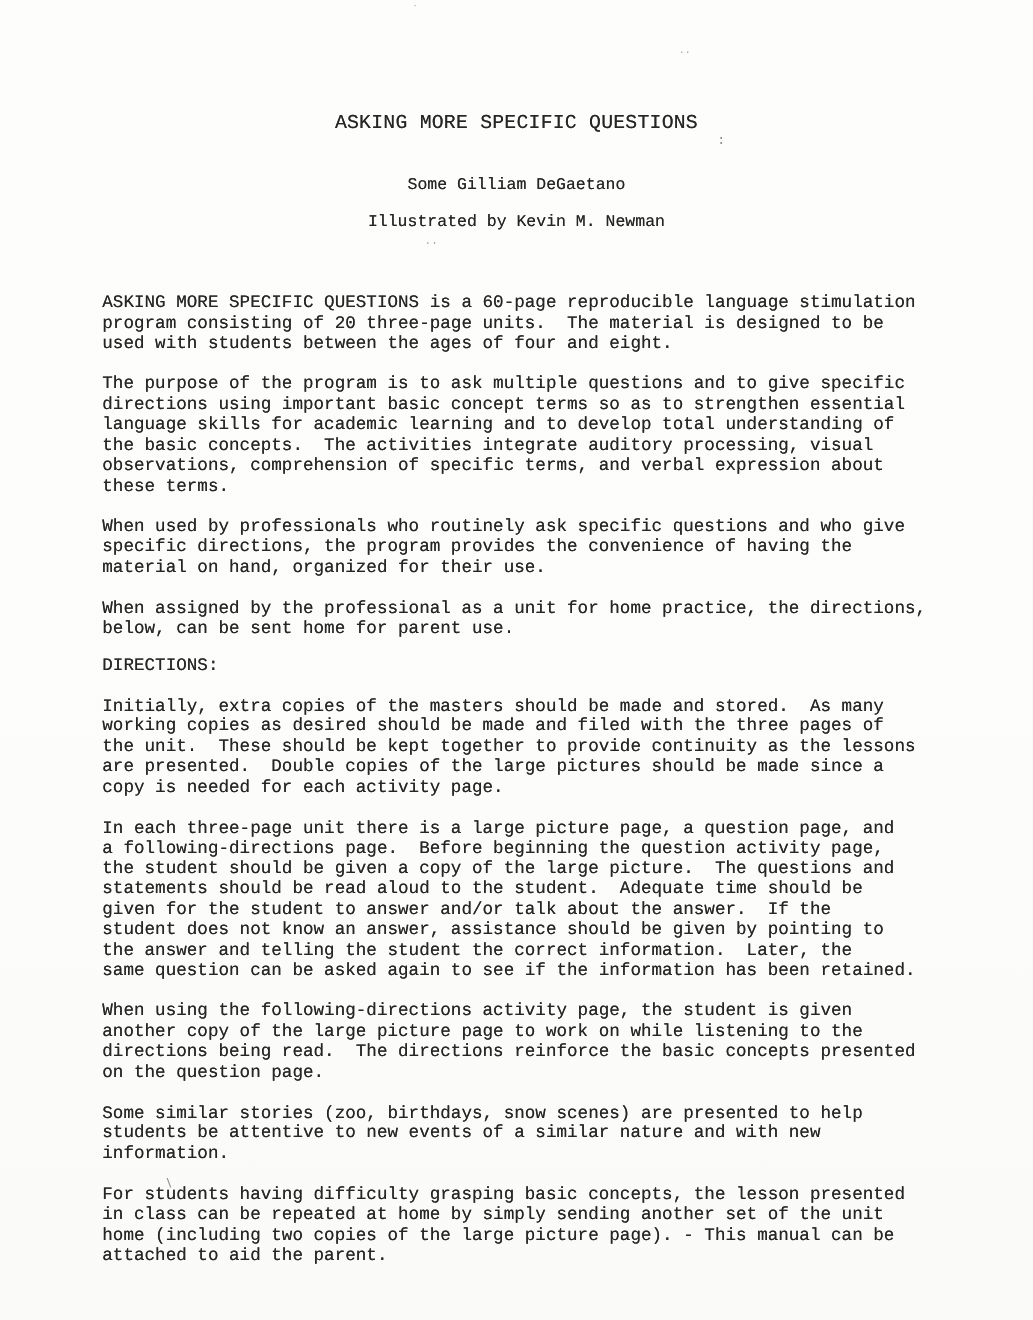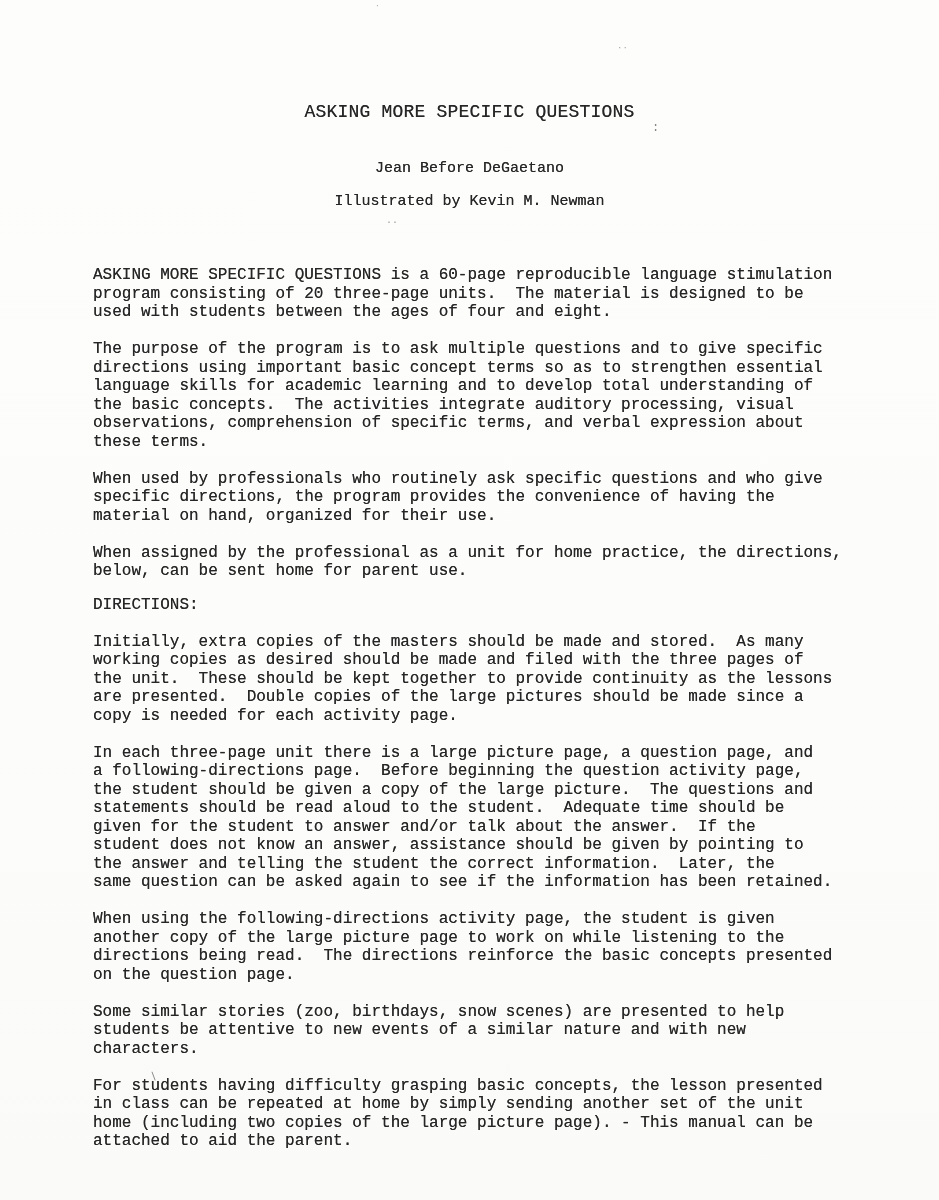--- a/index.html
+++ b/index.html
@@ -85,21 +85,21 @@
 <div class="scan-page">
 
   <span class="scan-artifact artifact-top-speck">·</span>
   <span class="scan-artifact artifact-right-dots">··</span>
   <span class="scan-artifact artifact-mid-colon">:</span>
   <span class="scan-artifact artifact-under-illus">··</span>
   <span class="scan-artifact artifact-check">\</span>
 
   <h1 class="doc-title ink">ASKING MORE SPECIFIC QUESTIONS</h1>
 
-  <p class="byline ink">Jean Before DeGaetano</p>
+  <p class="byline ink">Some Gilliam DeGaetano</p>
 
   <p class="illustrator ink">Illustrated by Kevin M. Newman</p>
 
   <div class="body-col">
 
     <p class="para first ink">ASKING MORE SPECIFIC QUESTIONS is a 60-page reproducible language stimulation
 program consisting of 20 three-page units.  The material is designed to be
 used with students between the ages of four and eight.</p>
     <p class="para ink">The purpose of the program is to ask multiple questions and to give specific
 directions using important basic concept terms so as to strengthen essential
@@ -127,21 +127,21 @@
 given for the student to answer and/or talk about the answer.  If the
 student does not know an answer, assistance should be given by pointing to
 the answer and telling the student the correct information.  Later, the
 same question can be asked again to see if the information has been retained.</p>
     <p class="para ink">When using the following-directions activity page, the student is given
 another copy of the large picture page to work on while listening to the
 directions being read.  The directions reinforce the basic concepts presented
 on the question page.</p>
     <p class="para ink">Some similar stories (zoo, birthdays, snow scenes) are presented to help
 students be attentive to new events of a similar nature and with new
-characters.</p>
+information.</p>
     <p class="para ink">For students having difficulty grasping basic concepts, the lesson presented
 in class can be repeated at home by simply sending another set of the unit
 home (including two copies of the large picture page). - This manual can be
 attached to aid the parent.</p>
 
   </div>
 
 </div>
 
 </body></html>

